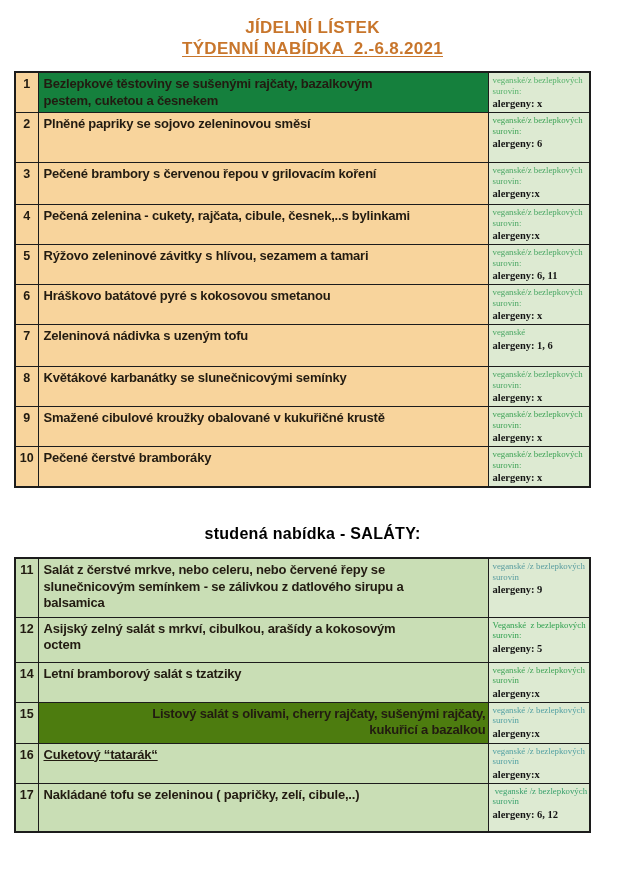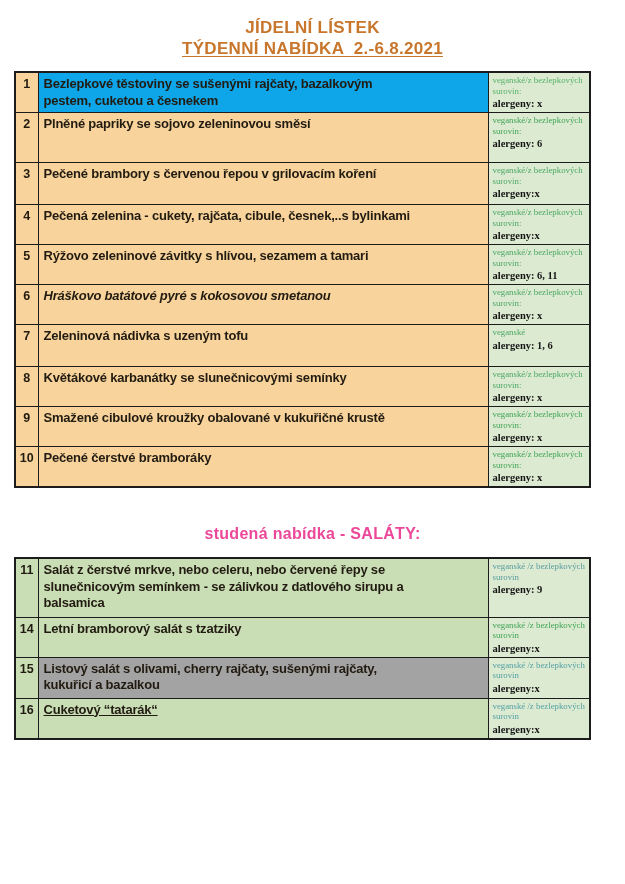--- a/index.html
+++ b/index.html
@@ -67,21 +67,21 @@
 
   <table class="menu menu1">
     <colgroup>
         <col style="width:23px">
         <col style="width:450px">
         <col style="width:102px">
       </colgroup>
     <tbody>
         <tr style="height: 40px;">
           <td class="num" style="background: rgb(248, 212, 156);">1</td>
-          <td class="dish" style="background: #0ea5e9;">Bezlepkové těstoviny se sušenými rajčaty, bazalkovým
+          <td class="dish" style="background: #15803d;">Bezlepkové těstoviny se sušenými rajčaty, bazalkovým
 pestem, cuketou a česnekem</td>
           <td class="tag" style="background: rgb(221, 234, 210);">
             <div class="veg" style="color: rgb(85, 178, 106);">veganské/z bezlepkových
 surovin:</div>
             <div class="alg">alergeny: x</div>
           </td>
         </tr>
         <tr style="height: 50px;">
           <td class="num" style="background: rgb(248, 212, 156);">2</td>
           <td class="dish" style="background: rgb(248, 212, 156);">Plněné papriky se sojovo zeleninovou směsí</td>
@@ -113,21 +113,21 @@
           <td class="num" style="background: rgb(248, 212, 156);">5</td>
           <td class="dish" style="background: rgb(248, 212, 156);">Rýžovo zeleninové závitky s hlívou, sezamem a tamari</td>
           <td class="tag" style="background: rgb(221, 234, 210);">
             <div class="veg" style="color: rgb(74, 167, 100);">veganské/z bezlepkových
 surovin:</div>
             <div class="alg">alergeny: 6, 11</div>
           </td>
         </tr>
         <tr style="height: 39px;">
           <td class="num" style="background: rgb(248, 212, 156);">6</td>
-          <td class="dish" style="background: rgb(248, 212, 156); font-style: italic;">Hráškovo batátové pyré s kokosovou smetanou</td>
+          <td class="dish" style="background: rgb(248, 212, 156);">Hráškovo batátové pyré s kokosovou smetanou</td>
           <td class="tag" style="background: rgb(221, 234, 210);">
             <div class="veg" style="color: rgb(74, 167, 100);">veganské/z bezlepkových
 surovin:</div>
             <div class="alg">alergeny: x</div>
           </td>
         </tr>
         <tr style="height: 42px;">
           <td class="num" style="background: rgb(248, 212, 156);">7</td>
           <td class="dish" style="background: rgb(248, 212, 156);">Zeleninová nádivka s uzeným tofu</td>
           <td class="tag" style="background: rgb(221, 234, 210);">
@@ -158,64 +158,83 @@
           <td class="dish" style="background: rgb(248, 212, 156);">Pečené čerstvé bramboráky</td>
           <td class="tag" style="background: rgb(221, 234, 210);">
             <div class="veg" style="color: rgb(63, 164, 87);">veganské/z bezlepkových
 surovin:</div>
             <div class="alg">alergeny: x</div>
           </td>
         </tr>
       </tbody>
   </table>
 
-  <div class="section-title" style="color: #ec4899;">studená nabídka - SALÁTY:</div>
+  <div class="section-title" style="color: #000000;">studená nabídka - SALÁTY:</div>
 
   <table class="menu menu2">
     <colgroup>
         <col style="width:23px">
         <col style="width:450px">
         <col style="width:102px">
       </colgroup>
     <tbody>
         <tr style="height: 59px;">
           <td class="num" style="background: rgb(201, 222, 181); margin-left: 20px;">11</td>
           <td class="dish" style="background: rgb(201, 222, 181);">Salát z čerstvé mrkve, nebo celeru, nebo červené řepy se
 slunečnicovým semínkem - se zálivkou z datlového sirupu a
 balsamica</td>
           <td class="tag" style="background: rgb(221, 234, 210);">
             <div class="veg" style="color: rgb(90, 157, 160);">veganské /z bezlepkových
 surovin</div>
             <div class="alg">alergeny: 9</div>
           </td>
         </tr>
+        <tr style="height: 45px;">
+          <td class="num" style="background: rgb(201, 222, 181);">12</td>
+          <td class="dish" style="background: rgb(201, 222, 181);">Asijský zelný salát s mrkví, cibulkou, arašídy a kokosovým
+octem</td>
+          <td class="tag" style="background: rgb(221, 234, 210);">
+            <div class="veg" style="color: rgb(47, 161, 79);">Veganské  z bezlepkových
+surovin:</div>
+            <div class="alg">alergeny: 5</div>
+          </td>
+        </tr>
         <tr style="height: 39px;">
           <td class="num" style="background: rgb(201, 222, 181);">14</td>
           <td class="dish" style="background: rgb(201, 222, 181);">Letní bramborový salát s tzatziky</td>
           <td class="tag" style="background: rgb(221, 234, 210);">
             <div class="veg" style="color: rgb(63, 164, 87);">veganské /z bezlepkových
 surovin</div>
             <div class="alg">alergeny:x</div>
           </td>
         </tr>
         <tr style="height: 41px;">
           <td class="num" style="background: rgb(201, 222, 181);">15</td>
-          <td class="dish" style="background: #a3a3a3;">Listový salát s olivami, cherry rajčaty, sušenými rajčaty,
+          <td class="dish" style="background: #4d7c0f; text-align: right;">Listový salát s olivami, cherry rajčaty, sušenými rajčaty,
 kukuřicí a bazalkou</td>
           <td class="tag" style="background: rgb(221, 234, 210);">
             <div class="veg" style="color: rgb(82, 161, 163);">veganské /z bezlepkových
 surovin</div>
             <div class="alg">alergeny:x</div>
           </td>
         </tr>
         <tr style="height: 35px;">
           <td class="num" style="background: rgb(201, 222, 181);">16</td>
           <td class="dish" style="background: rgb(201, 222, 181); text-decoration: underline;">Cuketový “tatarák“</td>
           <td class="tag" style="background: rgb(221, 234, 210);">
             <div class="veg" style="color: rgb(82, 161, 163);">veganské /z bezlepkových
 surovin</div>
             <div class="alg">alergeny:x</div>
           </td>
         </tr>
+        <tr style="height: 49px;">
+          <td class="num" style="background: rgb(201, 222, 181);">17</td>
+          <td class="dish" style="background: rgb(201, 222, 181);">Nakládané tofu se zeleninou ( papričky, zelí, cibule,..)</td>
+          <td class="tag" style="background: rgb(221, 234, 210);">
+            <div class="veg" style="color: rgb(59, 162, 110);"> veganské /z bezlepkových
+surovin</div>
+            <div class="alg">alergeny: 6, 12</div>
+          </td>
+        </tr>
       </tbody>
   </table>
 
 </div>
 
 </body></html>

